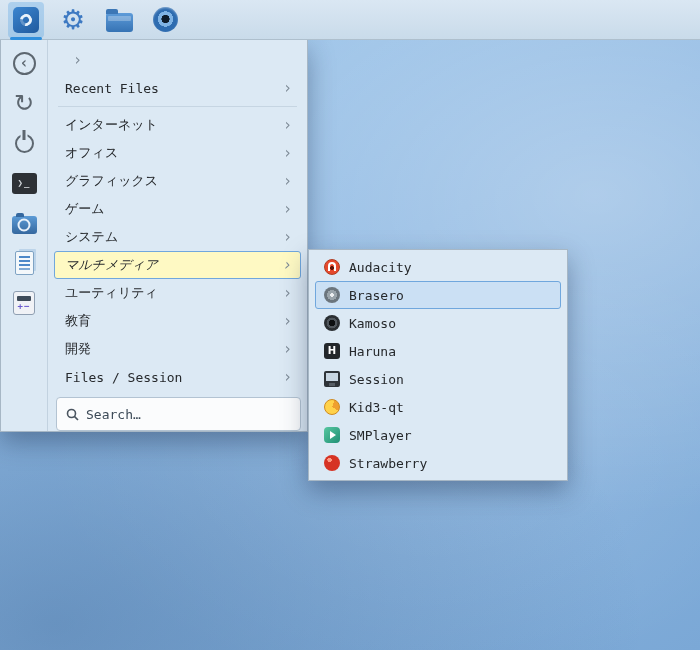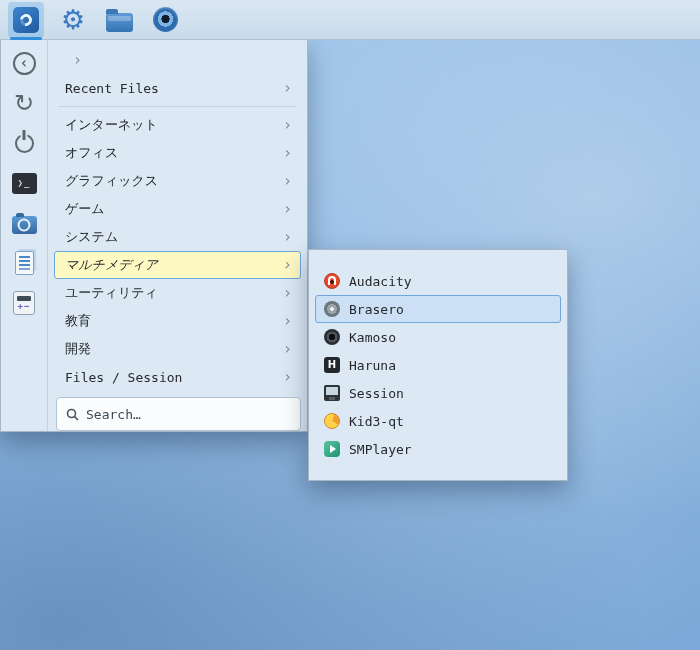--- a/index.html
+++ b/index.html
@@ -310,15 +310,19 @@
       <span class="lbl">Session</span>
     </div>
     <div class="sub-row">
       <span class="ic ic-kid3"></span>
       <span class="lbl">Kid3-qt</span>
     </div>
     <div class="sub-row">
       <span class="ic ic-smplayer"></span>
       <span class="lbl">SMPlayer</span>
     </div>
+    <div class="sub-row">
+      <span class="ic ic-strawberry"></span>
+      <span class="lbl">Strawberry</span>
+    </div>
   </div>
 
 </div>
 
 </body></html>

